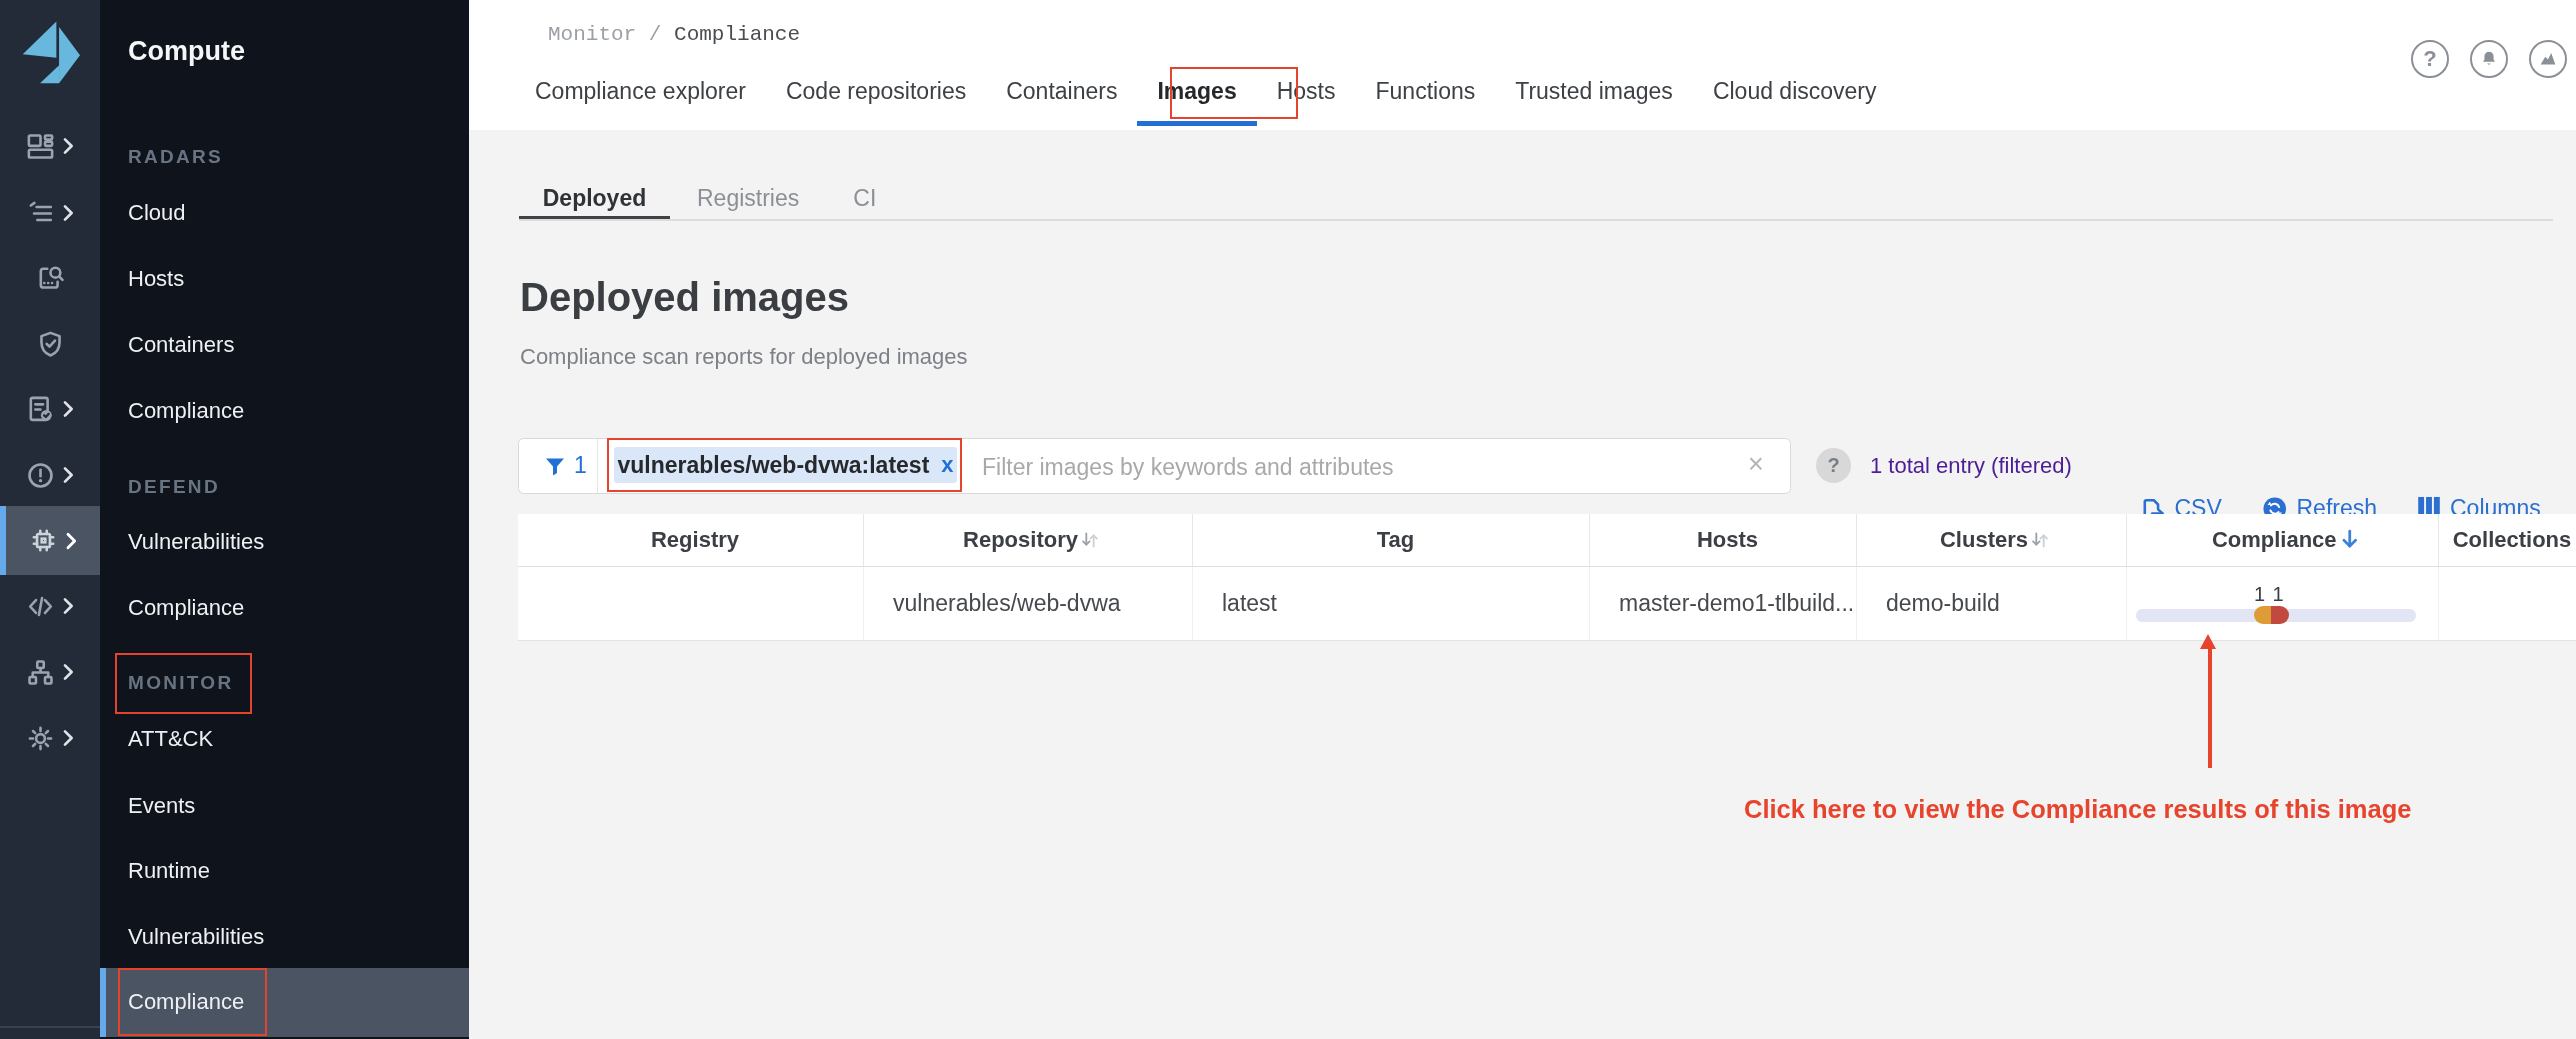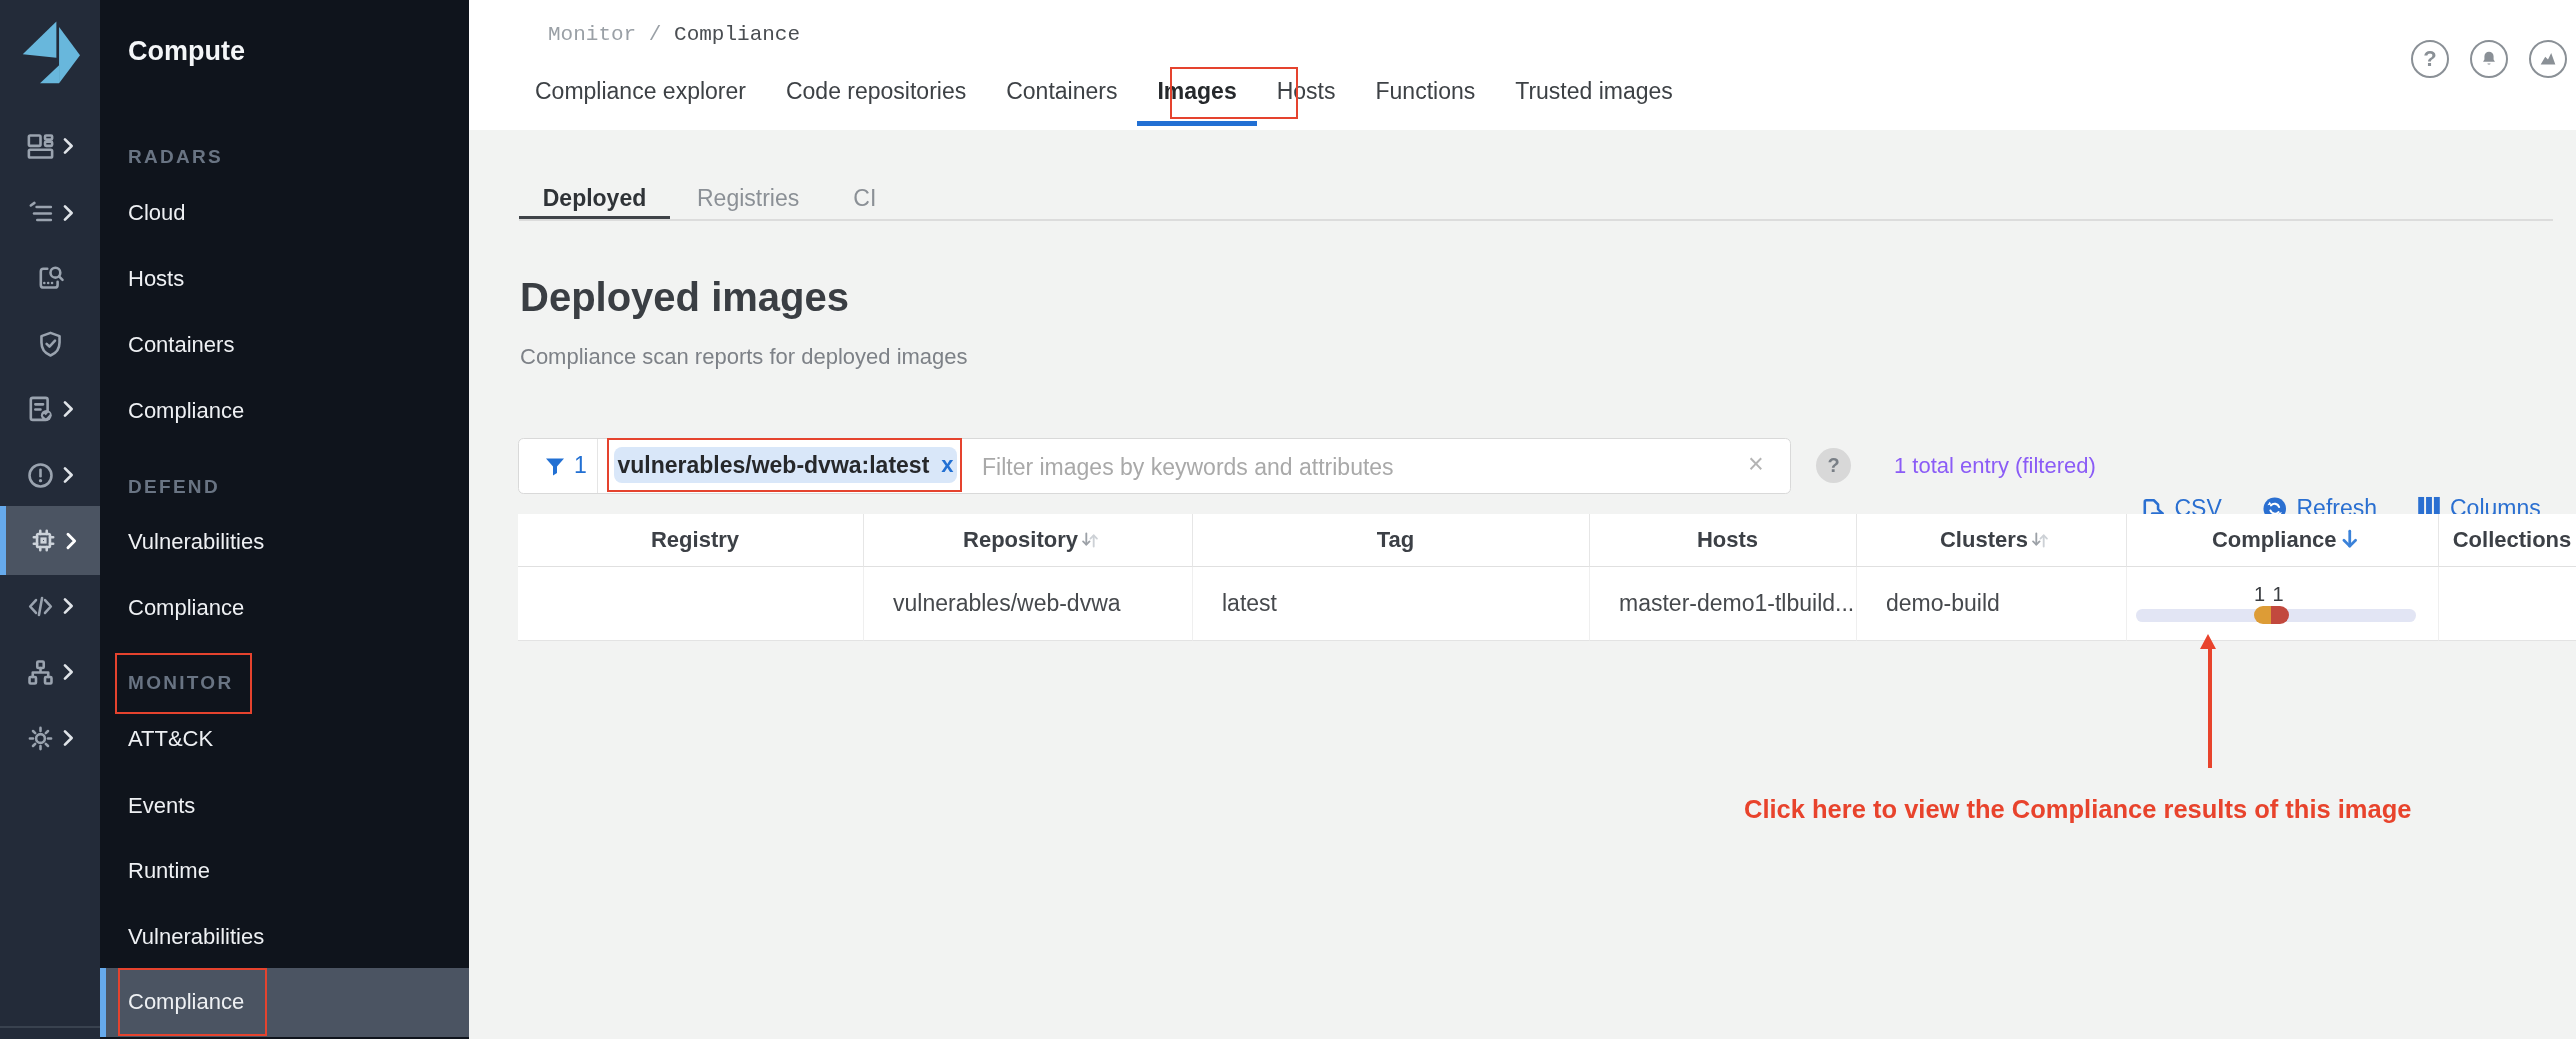--- a/index.html
+++ b/index.html
@@ -43,29 +43,29 @@
   .subtab.active::after{content:"";position:absolute;left:0;right:0;bottom:0;height:5.5px;background:#3f4348;}
   .subtab-line{position:absolute;left:519px;top:219px;width:2034px;height:1.8px;background:#dcdcdc;}
   
   .page-title{position:absolute;left:520px;top:275px;font-size:40px;font-weight:bold;color:#3a3e43;}
   .page-subtitle{position:absolute;left:520px;top:344px;font-size:22px;color:#7d8187;}
   
   .filterbar{position:absolute;left:518px;top:438px;width:1273px;height:56px;background:#fff;border:1.8px solid #d9d9d9;border-radius:5.5px;box-sizing:border-box;}
   .funnel{position:absolute;left:24px;top:15.5px;}
   .filter-count{position:absolute;left:55px;top:12.8px;font-size:23px;color:#2270d3;}
   .filter-divider{position:absolute;left:78px;top:0;width:0.9px;height:100%;background:#e5e5e5;}
-  .chip{position:absolute;left:95px;top:8.2px;width:343px;height:36px;background:#d9e7f9;border-radius:8px;display:flex;align-items:center;justify-content:center;gap:12px;cursor:pointer;}
+  .chip{position:absolute;left:95px;top:8.2px;width:343px;height:36px;background:#d9e7f9;border-radius:3px;display:flex;align-items:center;justify-content:center;gap:12px;cursor:pointer;}
   .chip-text{font-size:23px;font-weight:bold;color:#26282b;}
   .chip-x{font-size:22px;font-weight:bold;color:#2270d3;cursor:pointer;}
   .chip-anno{left:88px;top:-0.9px;width:355px;height:54px;position:absolute;border:2.7px solid #e5432e;box-sizing:border-box;pointer-events:none;}
   .filter-input{position:absolute;left:461px;top:0;width:747px;height:100%;border:none;outline:none;background:transparent;font-size:23px;color:#3c4044;font-family:"Liberation Sans","DejaVu Sans",sans-serif;}
   .filter-input::placeholder{color:#a9a9a9;}
   .filter-clear{position:absolute;left:1229px;top:10px;font-size:27px;color:#b4b4b4;cursor:pointer;}
   .help-badge{position:absolute;left:1816px;top:448px;width:35px;height:35px;border-radius:50%;background:#d8d8d8;display:flex;align-items:center;justify-content:center;font-size:20px;font-weight:bold;color:#797f86;cursor:pointer;}
-  .total-entries{position:absolute;left:1870px;top:453px;font-size:22px;color:#8b5cf6;margin-left:24px;}
+  .total-entries{position:absolute;left:1870px;top:453px;font-size:22px;color:#4c1d95;}
   .action{position:absolute;top:448px;height:33px;display:flex;align-items:center;gap:9px;color:#2a6fd1;font-size:23px;cursor:pointer;margin-top:44px;}
   .action-csv{left:2140px;}
   .action-refresh{left:2262px;}
   .action-columns{left:2417px;}
   
   .table{position:absolute;left:518px;top:514px;width:2058px;display:grid;grid-template-columns:346px 329px 397px 267px 270px 312px 138px;background:#fff;}
   .th{height:53px;box-sizing:border-box;display:flex;align-items:center;justify-content:center;padding:0 20px 0 29px;font-size:22px;font-weight:bold;color:#3c4046;border-bottom:1.8px solid #e0e0e0;border-right:0.9px solid #e6e6e6;cursor:pointer;white-space:nowrap;overflow:hidden;}
   .th:last-child{border-right:none;}
   .td{height:74px;box-sizing:border-box;display:flex;align-items:center;padding:0 12px 0 29px;font-size:23px;color:#46494d;border-bottom:1.8px solid #e3e3e3;border-right:0.9px solid #efefef;white-space:nowrap;overflow:hidden;}
   .td:last-child{border-right:none;}
@@ -264,20 +264,21 @@
     <span>Monitor</span><span> / </span><span class="crumb-page">Compliance</span>
   </div>
   <div class="tabs">
     <div class="tab">Compliance explorer</div>
     <div class="tab">Code repositories</div>
     <div class="tab">Containers</div>
     <div class="tab active">Images</div>
     <div class="tab">Hosts</div>
     <div class="tab">Functions</div>
     <div class="tab">Trusted images</div>
+    <div class="tab">Cloud discovery</div>
   </div>
 </header>
 
 <div class="top-icons">
   <div class="circle-btn">?</div>
   <div class="circle-btn">
     <svg width="22" height="22" viewBox="0 0 24 24">
       <path d="M12 4a5 5 0 00-5 5v3.5L5.5 15h13L17 12.5V9a5 5 0 00-5-5z" fill="#8a9096"></path>
       <path d="M10.2 16.8a1.9 1.9 0 003.6 0z" fill="#8a9096"></path>
     </svg>

